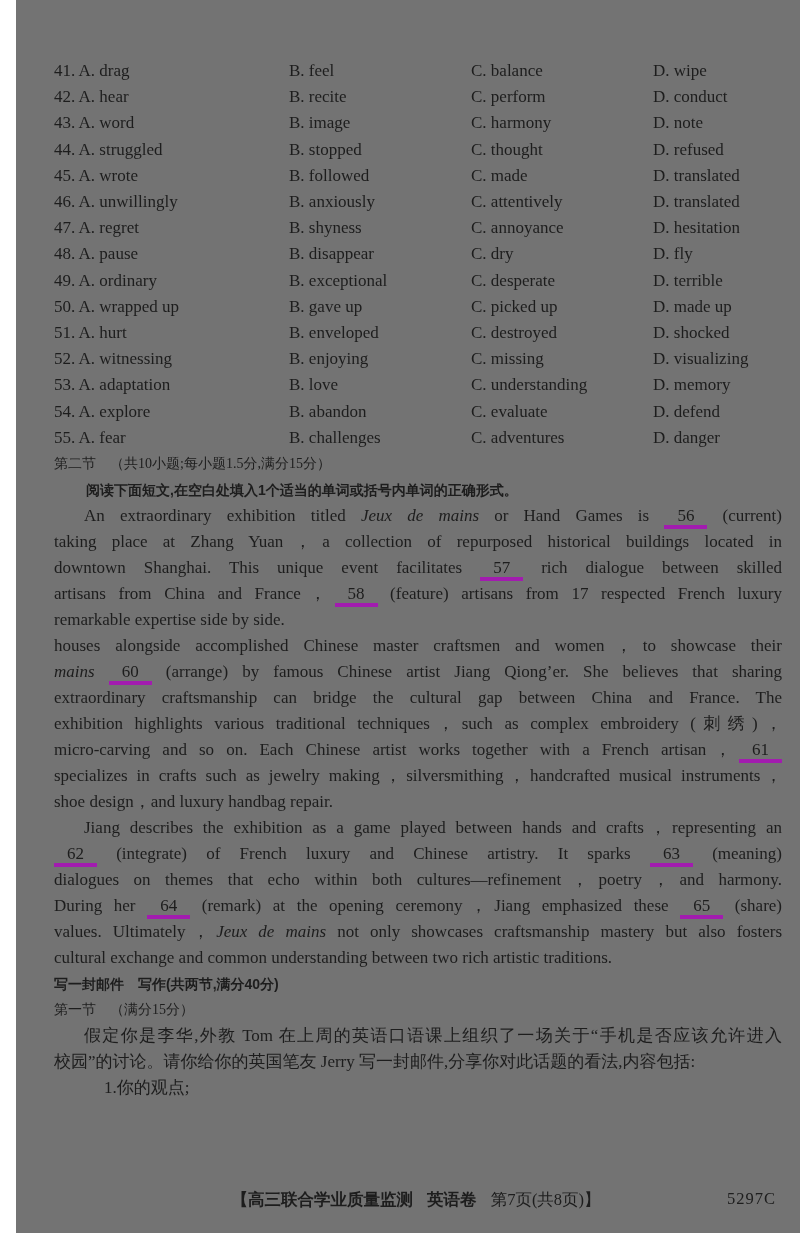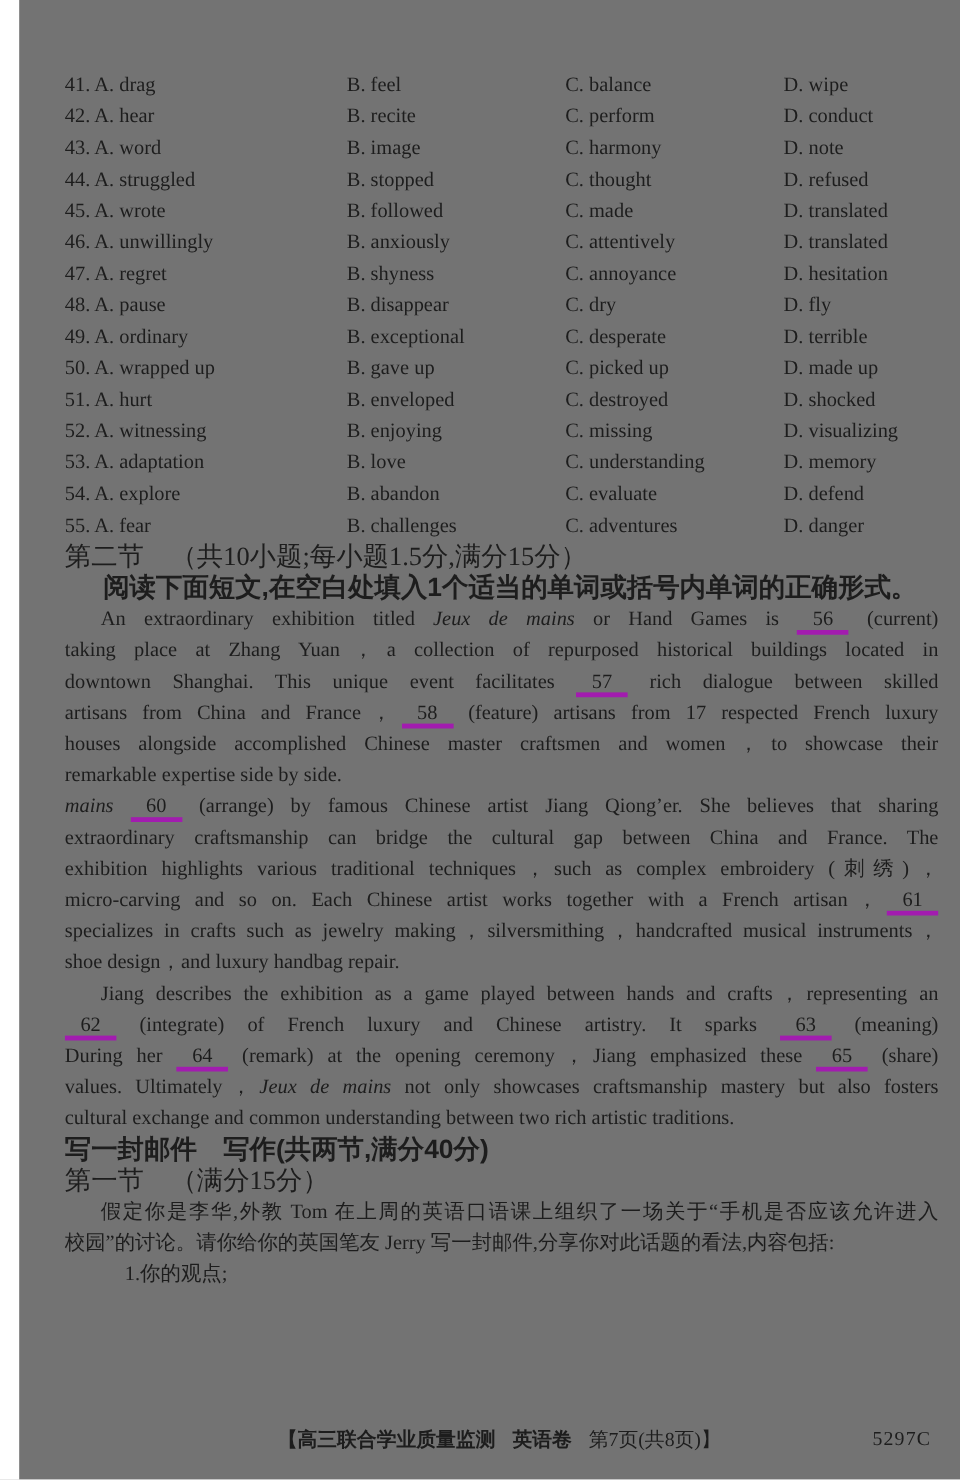--- a/index.html
+++ b/index.html
@@ -18,21 +18,21 @@
   .opt-row{
     display:grid;
     grid-template-columns:235px 182px 182px 1fr;
     height:26.2px;
     align-items:center;
     font-size:17px;
     white-space:nowrap;
   }
   .opt-cell{overflow:hidden;}
   
-  .sec-line{font-size:22px;height:26px;line-height:26px;overflow:hidden;}
+  .sec-line{font-size:14px;height:26px;line-height:26px;overflow:hidden;}
   .hei{font-family:"Liberation Sans","DejaVu Sans",sans-serif;font-weight:700;}
   .ind2{padding-left:32px;}
   
   .line{
     font-size:17px;height:26px;line-height:26px;
     text-align:justify;text-align-last:justify;
     overflow:hidden;
   }
   .line.last{text-align:left;text-align-last:left;}
   .line.ind{padding-left:30px;}
@@ -157,30 +157,31 @@
       </div>
 
     <div class="sec-line">第二节　（共10小题;每小题1.5分,满分15分）</div>
     <div class="sec-line hei ind2">阅读下面短文,在空白处填入1个适当的单词或括号内单词的正确形式。</div>
 
     <div id="passage">
         <div class="line ind"><span>An extraordinary exhibition titled </span><span class="it">Jeux de mains</span><span> or Hand Games is </span><span class="blank">56</span><span> (current)</span></div>
         <div class="line"><span>taking place at Zhang Yuan，a collection of repurposed historical buildings located in</span></div>
         <div class="line"><span>downtown Shanghai. This unique event facilitates </span><span class="blank">57</span><span> rich dialogue between skilled</span></div>
         <div class="line"><span>artisans from China and France，</span><span class="blank">58</span><span> (feature) artisans from 17 respected French luxury</span></div>
+        <div class="line last"><span>remarkable expertise side by side.</span></div>
         <div class="line"><span>houses alongside accomplished Chinese master craftsmen and women，to showcase their</span></div>
-        <div class="line last"><span>remarkable expertise side by side.</span></div>
         <div class="line"><span class="it">mains </span><span class="blank">60</span><span> (arrange) by famous Chinese artist Jiang Qiong’er. She believes that sharing</span></div>
         <div class="line"><span>extraordinary craftsmanship can bridge the cultural gap between China and France. The</span></div>
         <div class="line"><span>exhibition highlights various traditional techniques，such as complex embroidery (刺绣)，</span></div>
         <div class="line"><span>micro-carving and so on. Each Chinese artist works together with a French artisan，</span><span class="blank">61</span></div>
         <div class="line"><span>specializes in crafts such as jewelry making，silversmithing，handcrafted musical instruments，</span></div>
         <div class="line last"><span>shoe design，and luxury handbag repair.</span></div>
         <div class="line ind"><span>Jiang describes the exhibition as a game played between hands and crafts，representing an</span></div>
         <div class="line"><span class="blank">62</span><span> (integrate) of French luxury and Chinese artistry. It sparks </span><span class="blank">63</span><span> (meaning)</span></div>
+        <div class="line"><span>dialogues on themes that echo within both cultures—refinement，poetry，and harmony.</span></div>
         <div class="line"><span>During her </span><span class="blank">64</span><span> (remark) at the opening ceremony，Jiang emphasized these </span><span class="blank">65</span><span> (share)</span></div>
         <div class="line"><span>values. Ultimately，</span><span class="it">Jeux de mains</span><span> not only showcases craftsmanship mastery but also fosters</span></div>
         <div class="line last"><span>cultural exchange and common understanding between two rich artistic traditions.</span></div>
       </div>
 
     <div class="sec-line hei">写一封邮件　写作(共两节,满分40分)</div>
     <div class="sec-line">第一节　（满分15分）</div>
 
     <div id="prompt">
         <div class="line ind"><span>假定你是李华,外教 Tom 在上周的英语口语课上组织了一场关于“手机是否应该允许进入</span></div>

